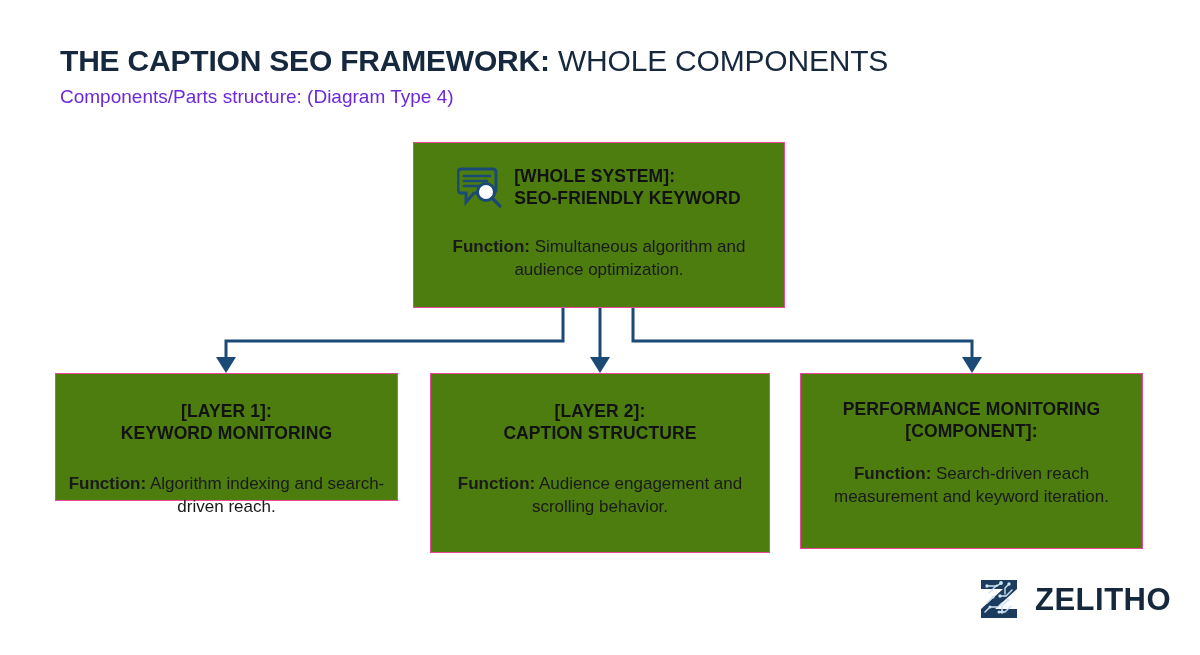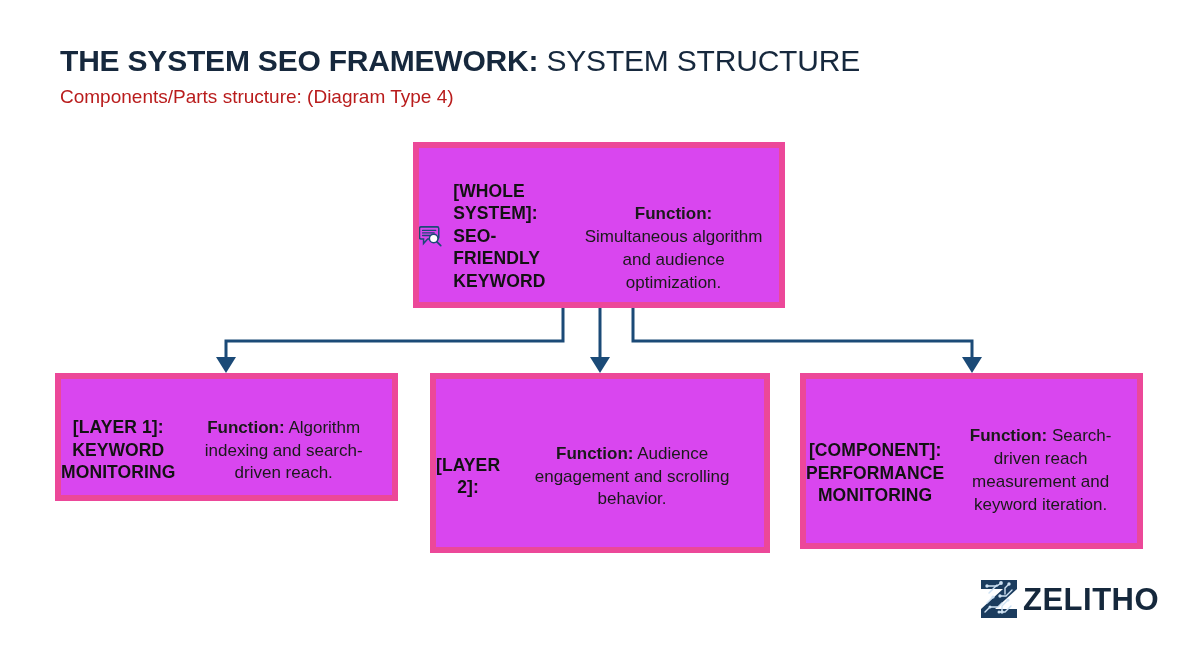--- a/index.html
+++ b/index.html
@@ -15,30 +15,30 @@
   
   .title{
     position:absolute;left:60px;top:44px;
     font-size:30px;letter-spacing:-0.2px;
     color:#16283d;white-space:nowrap;
     font-weight:400;
   }
   .title .strong{font-weight:700;}
   .subtitle{
     position:absolute;left:60px;top:86px;
-    font-size:19px;color:#b91c1c;font-weight:400;white-space:nowrap;
+    font-size:19px;color:#6d28d9;font-weight:400;white-space:nowrap;
   }
 
   
   .node{
     position:absolute;
-    background:#d946ef;
-    border:6px solid #ec4899;
+    background:#4d7c0f;
+    border:1px solid #ec4899;
     box-sizing:border-box;
-    display:flex;
+    display:flex;flex-direction:column;
     align-items:center;justify-content:flex-start;
     text-align:center;
   }
   .node .heading{
     font-weight:700;color:#121212;
     font-size:17.5px;line-height:1.28;
     letter-spacing:0.1px;
   }
   .node .func{
     color:#1a1a1a;font-size:17px;line-height:1.35;
@@ -65,34 +65,34 @@
   #node-l1 .func,#node-l2 .func,#node-c1 .func{margin-top:28px;padding:0 12px;}
   #node-c1 .heading{margin-top:24px;}
   #node-c1 .func{margin-top:20px;padding:0 8px;}
 
   
   #connectors{position:absolute;left:0;top:0;width:1200px;height:655px;}
 
   
   #logo{
     position:absolute;left:975px;top:576px;
-    display:flex;align-items:center;
+    display:flex;align-items:center;gap:12px;
   }
   #logo .wordmark{
     font-size:31px;font-weight:700;letter-spacing:0.5px;
     color:#15283c;line-height:1;
   }
 </style>
 </head>
 <body>
 
 <div id="stage">
 
   <div class="title">
-    <span class="strong">THE SYSTEM SEO FRAMEWORK:</span><span class="light"> SYSTEM STRUCTURE</span>
+    <span class="strong">THE CAPTION SEO FRAMEWORK:</span><span class="light"> WHOLE COMPONENTS</span>
   </div>
   <div class="subtitle">Components/Parts structure: (Diagram Type 4)</div>
 
   <svg id="connectors" viewBox="0 0 1200 655" width="1200" height="655">
     <g fill="none" stroke="#1b4a77" stroke-width="3">
 
       <path d="M563,308 L563,341 L226,341 L226,360"></path>
 
       <path d="M600,308 L600,360"></path>
 
@@ -133,30 +133,31 @@
       <div>KEYWORD MONITORING</div>
     </div>
     <div class="func">
       <b>Function:</b><span> Algorithm indexing and search-driven reach.</span>
     </div>
   </div>
 
   <div class="node" id="node-l2">
     <div class="heading">
       <div>[LAYER 2]:</div>
+      <div>CAPTION STRUCTURE</div>
     </div>
     <div class="func">
       <b>Function:</b><span> Audience engagement and scrolling behavior.</span>
     </div>
   </div>
 
   <div class="node" id="node-c1">
     <div class="heading">
+      <div>PERFORMANCE MONITORING</div>
       <div>[COMPONENT]:</div>
-      <div>PERFORMANCE MONITORING</div>
     </div>
     <div class="func">
       <b>Function:</b><span> Search-driven reach measurement and keyword iteration.</span>
     </div>
   </div>
 
   <div id="logo">
     <svg width="48" height="46" viewBox="0 0 48 46">
       <path d="M6,4 H42 V13 L20,33 H42 V42 H6 V33 L28,13 H6 Z" fill="#1b3c5e"></path>
       <g stroke="#cfe2f3" stroke-width="1.4" fill="none" stroke-linecap="round">

